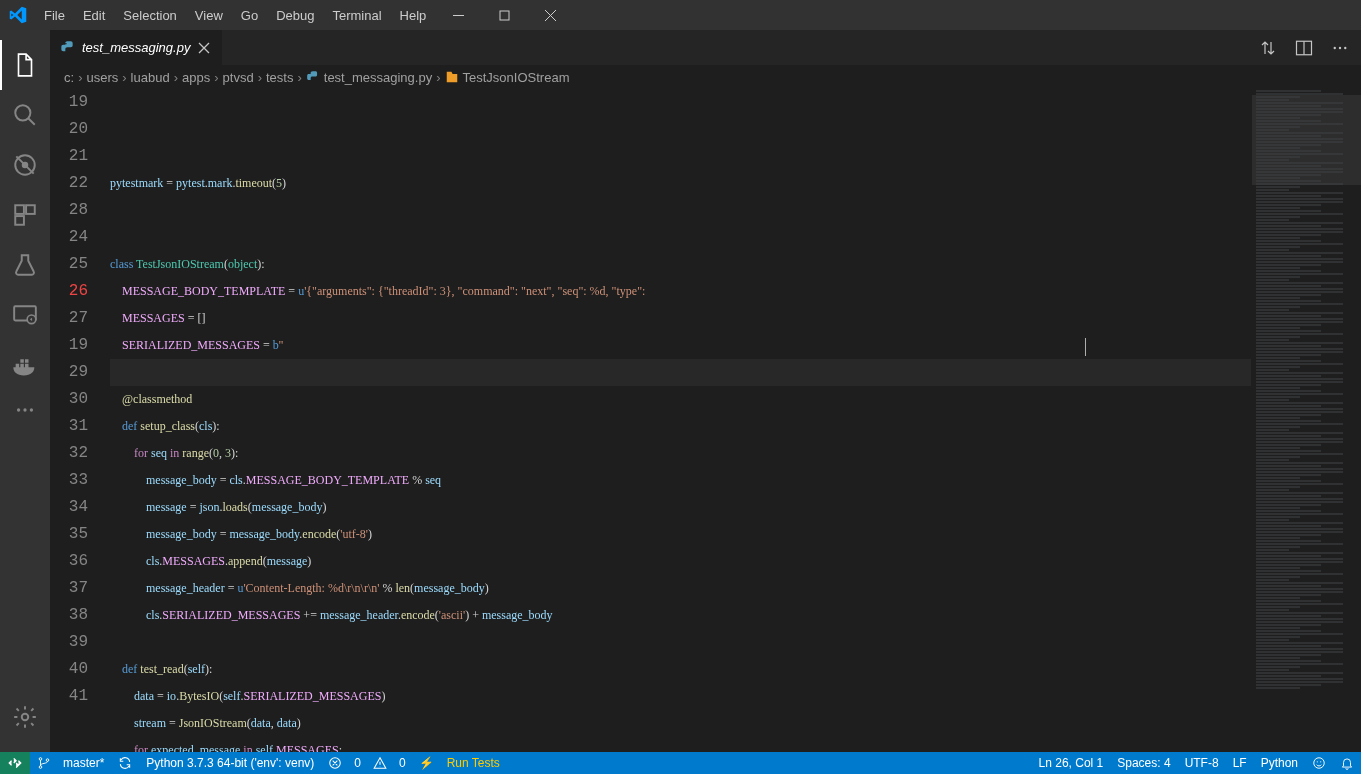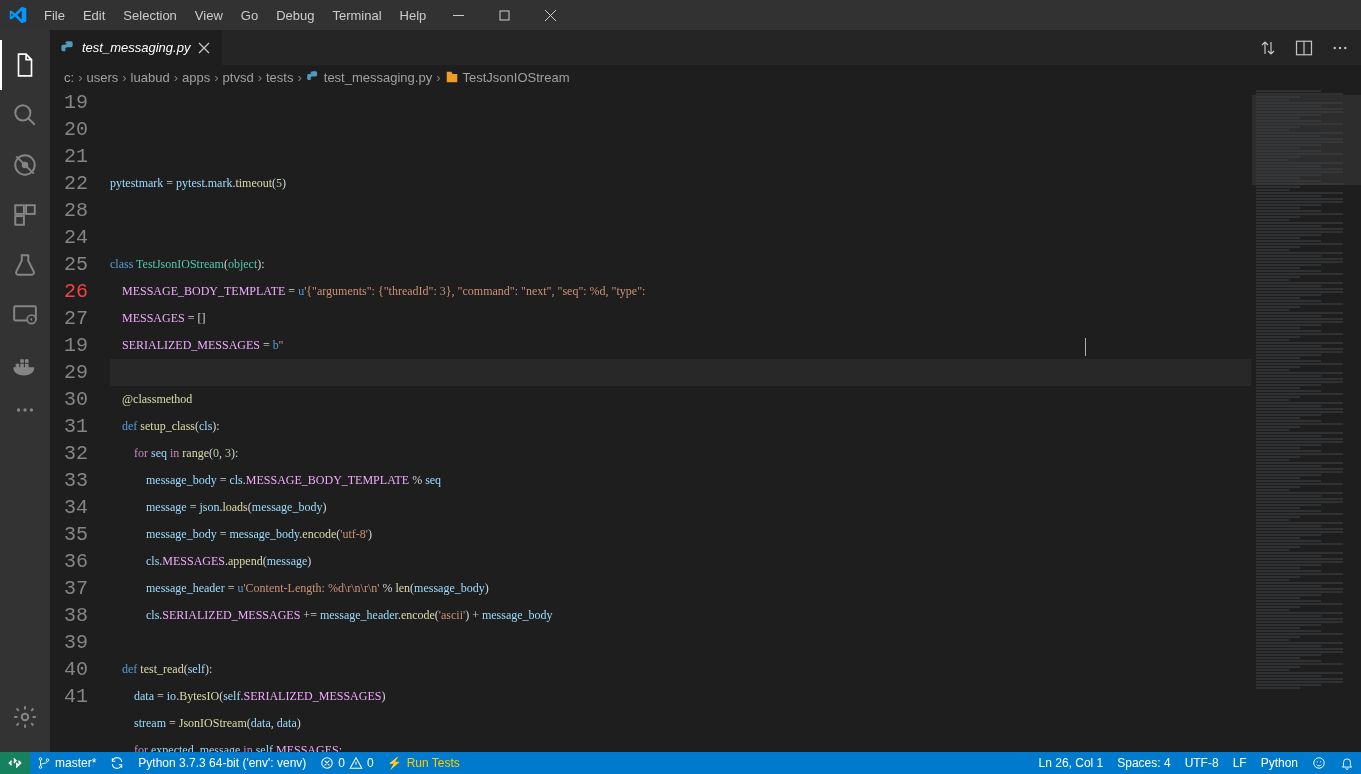--- a/index.html
+++ b/index.html
@@ -172,21 +172,21 @@
   display: flex;
   overflow: hidden;
   position: relative;
 }
 
 .gutter {
   width: 60px;
   text-align: right;
   color: #858585;
   font-family: Consolas, "Courier New", monospace;
-  font-size: 20px;
+  font-size: 16px;
   line-height: 27px;
   padding-right: 22px;
   user-select: none;
 }
 .gutter .ln.current { color: #ef4444; }
 
 .code {
   flex: 1;
   font-family: Liberation Serif, serif;
   font-size: 12px;
@@ -226,21 +226,21 @@
   align-items: center;
   color: #ffffff;
   font-size: 12px;
   padding: 0 0px;
 }
 .statusbar .sb-item {
   padding: 0 7px;
   height: 22px;
   display: flex;
   align-items: center;
-  gap: 4px;
+  gap: 12px;
   cursor: pointer;
 }
 .statusbar .sb-item.remote {
   background: #16825d;
   padding: 0 8px;
 }
 .statusbar .right {
   margin-left: auto;
   display: flex;
 }

